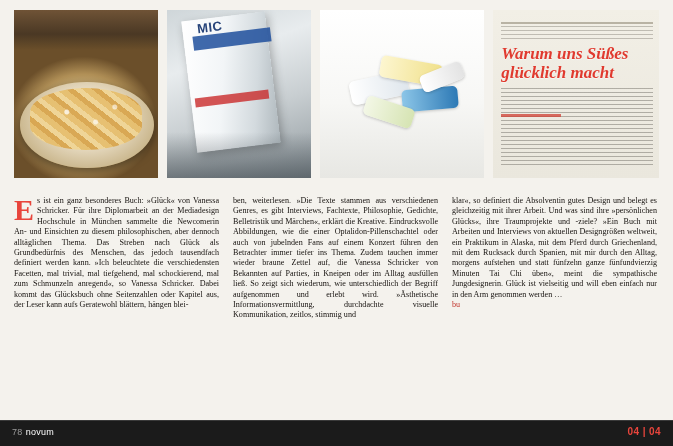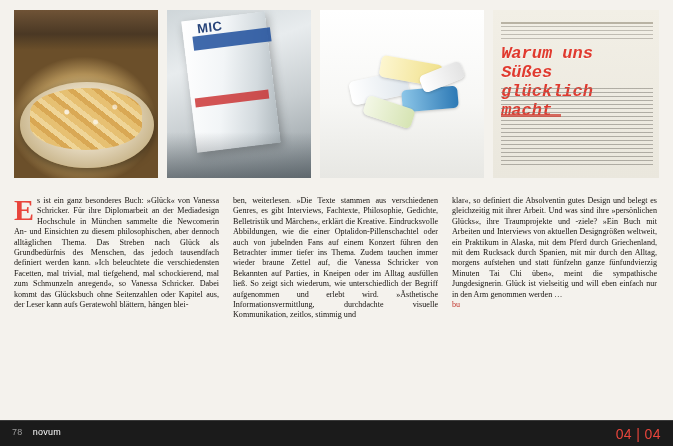--- a/index.html
+++ b/index.html
@@ -134,21 +134,21 @@
 
   
   .p4-bg {
     position: absolute; inset: 0;
     background: linear-gradient(180deg, #f2efe6 0%, #eae7dd 100%);
   }
   .p4-head {
     position: absolute;
     left: 8px; top: 34px; width: 152px;
     color: #e03a2f;
-    font-family: Liberation Mono, monospace;
+    font-family: Liberation Serif, serif;
     font-style: italic;
     font-weight: bold;
     font-size: 17px;
     line-height: 19px;
     text-shadow: 0 1px 1px rgba(255,255,255,.6);
   }
   .p4-rule {
     position: absolute; left: 8px; top: 12px; width: 152px; height: 2px;
     background: #b9b3a4;
   }
@@ -213,29 +213,29 @@
     color: #ffffff;
   }
   .folio-left {
     position: absolute;
     left: 12px;
     top: 7px;
     font-family: "Liberation Sans", sans-serif;
     font-size: 9px;
     letter-spacing: .3px;
   }
-  .folio-left .num { color: #9c9c9c; margin-right: 10px; }
+  .folio-left .num { color: #9c9c9c; margin-right: 3px; }
   .folio-left .brand { color: #ffffff; text-align: right; }
   .folio-right {
     position: absolute;
     right: 12px;
     top: 6px;
     font-family: "Liberation Sans", sans-serif;
-    font-size: 14px;
-    font-weight: normal;
+    font-size: 10px;
+    font-weight: bold;
     color: #e8453c;
     letter-spacing: .4px;
   }
   .footer-line {
     position: absolute;
     left: 0; top: 0; width: 100%; height: 1px;
     background: #3a3a3a;
   }
   .author {
     color: #c2362e;

